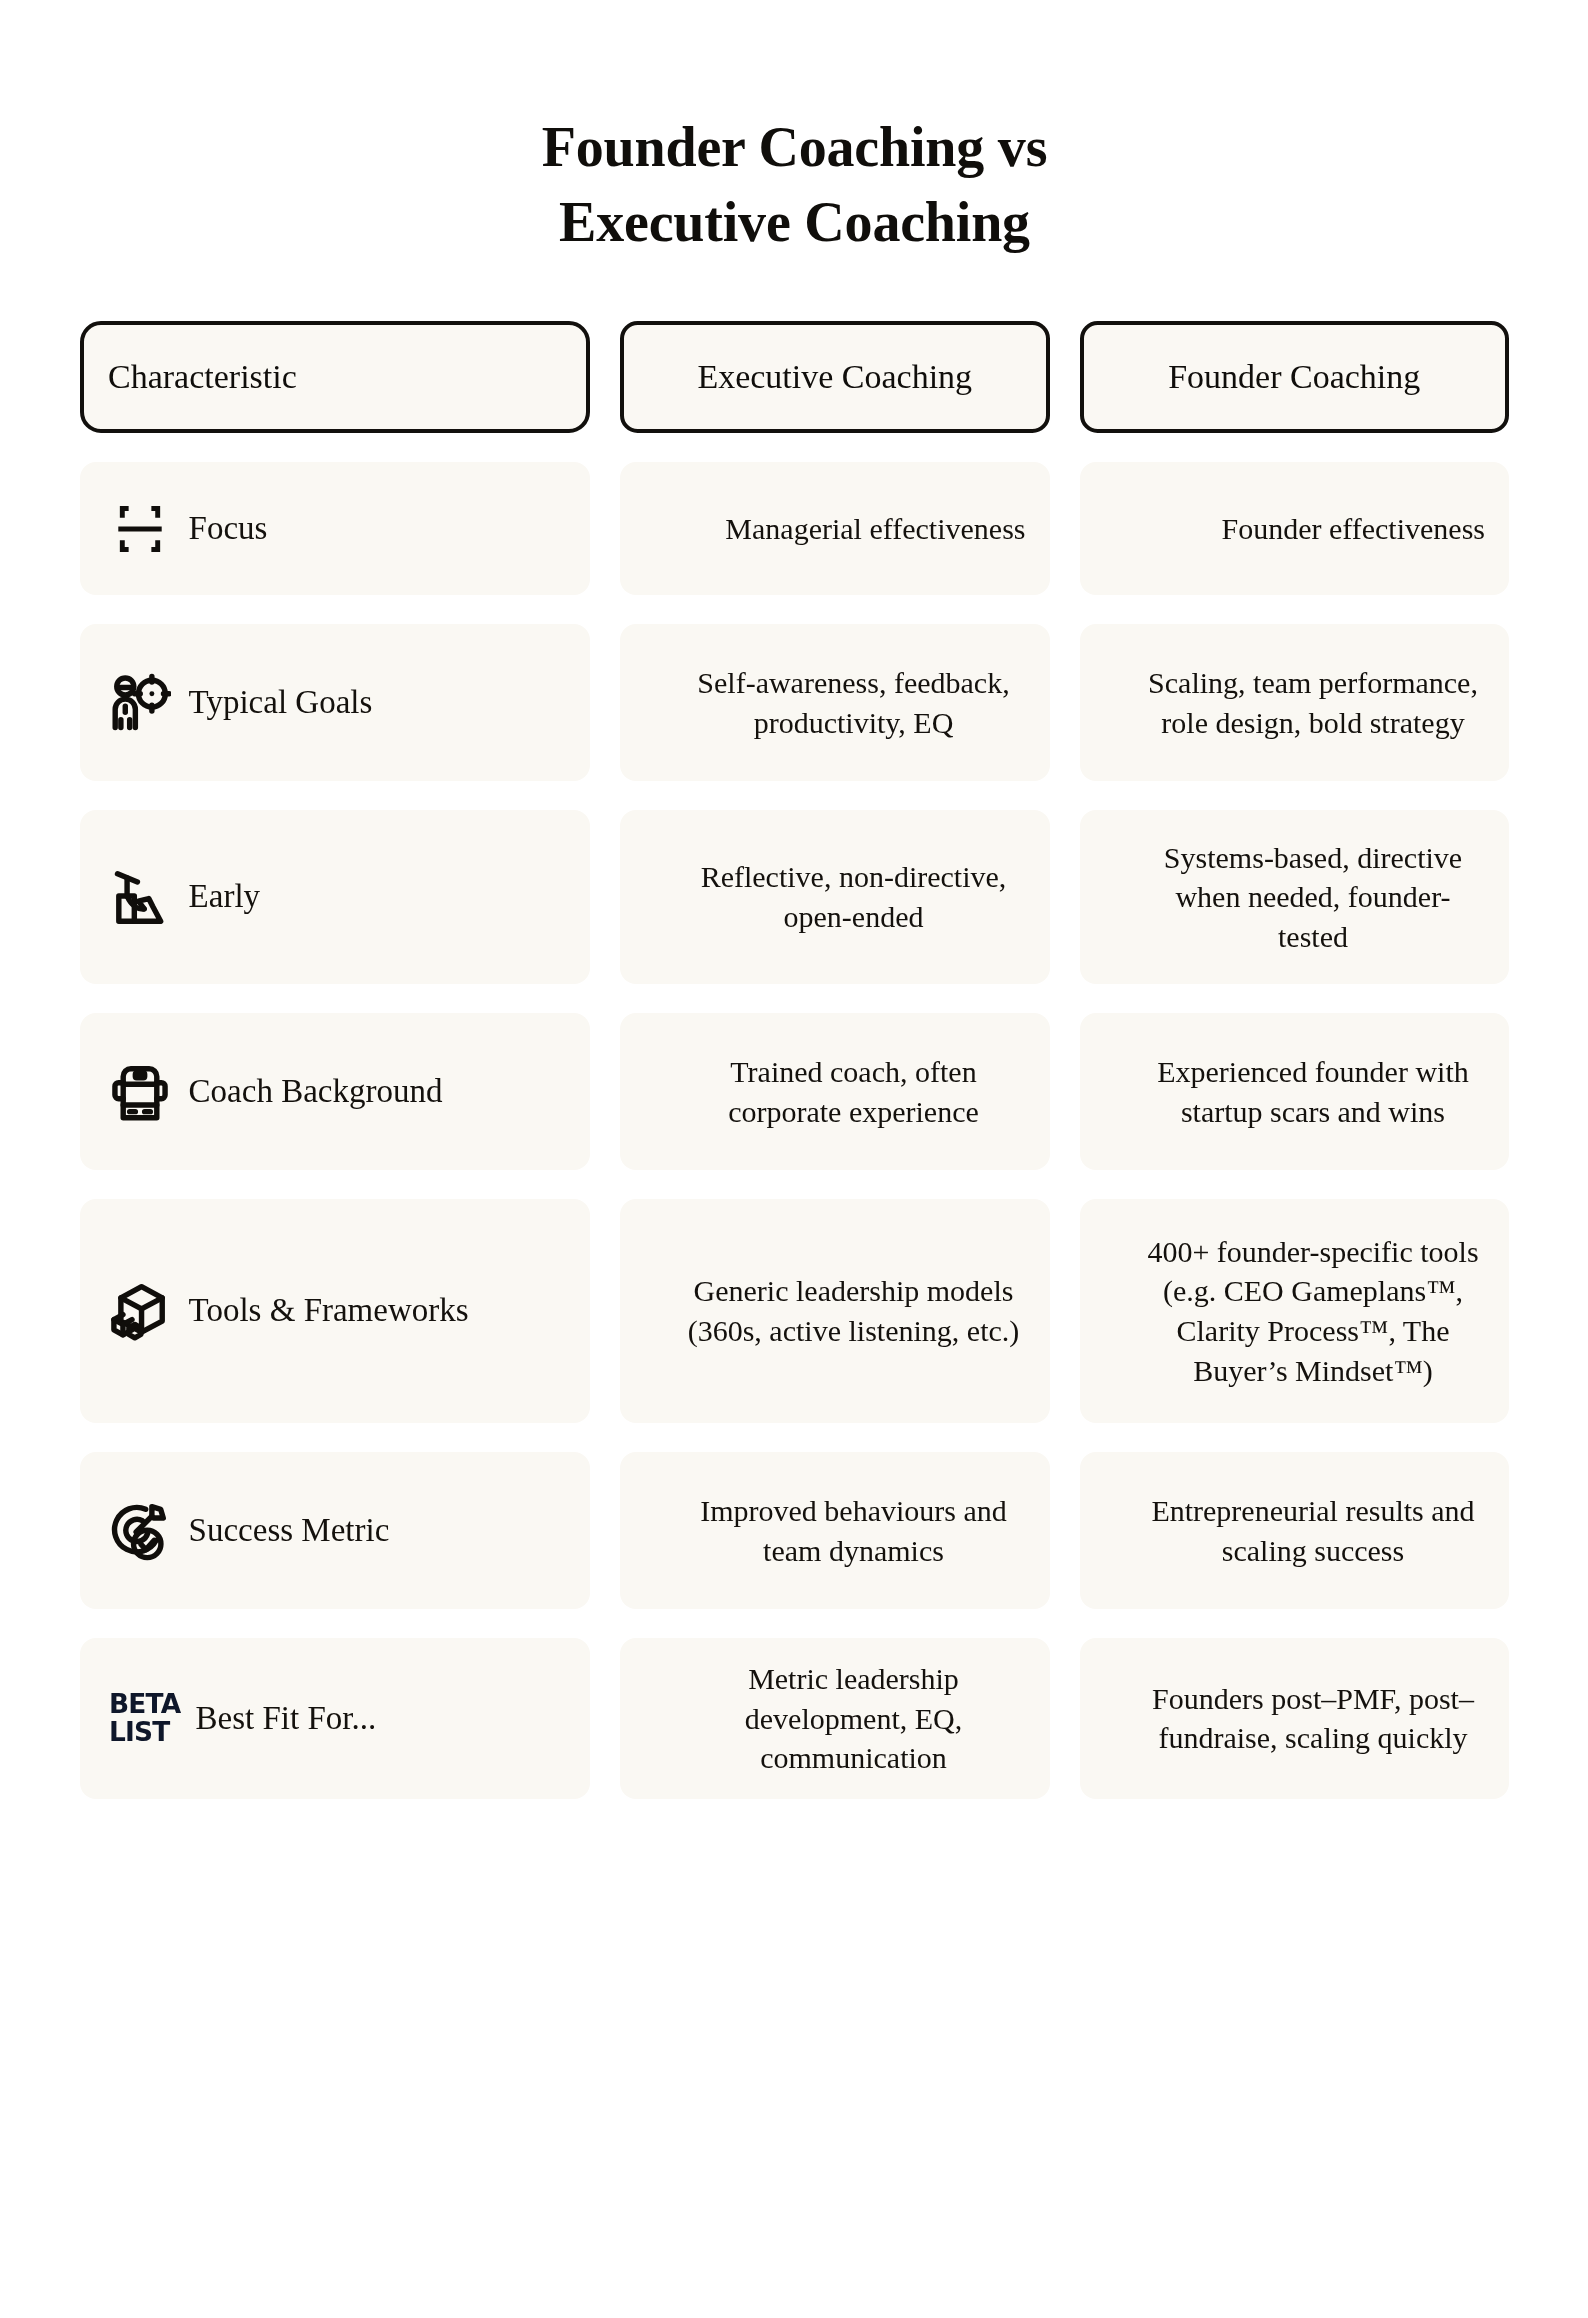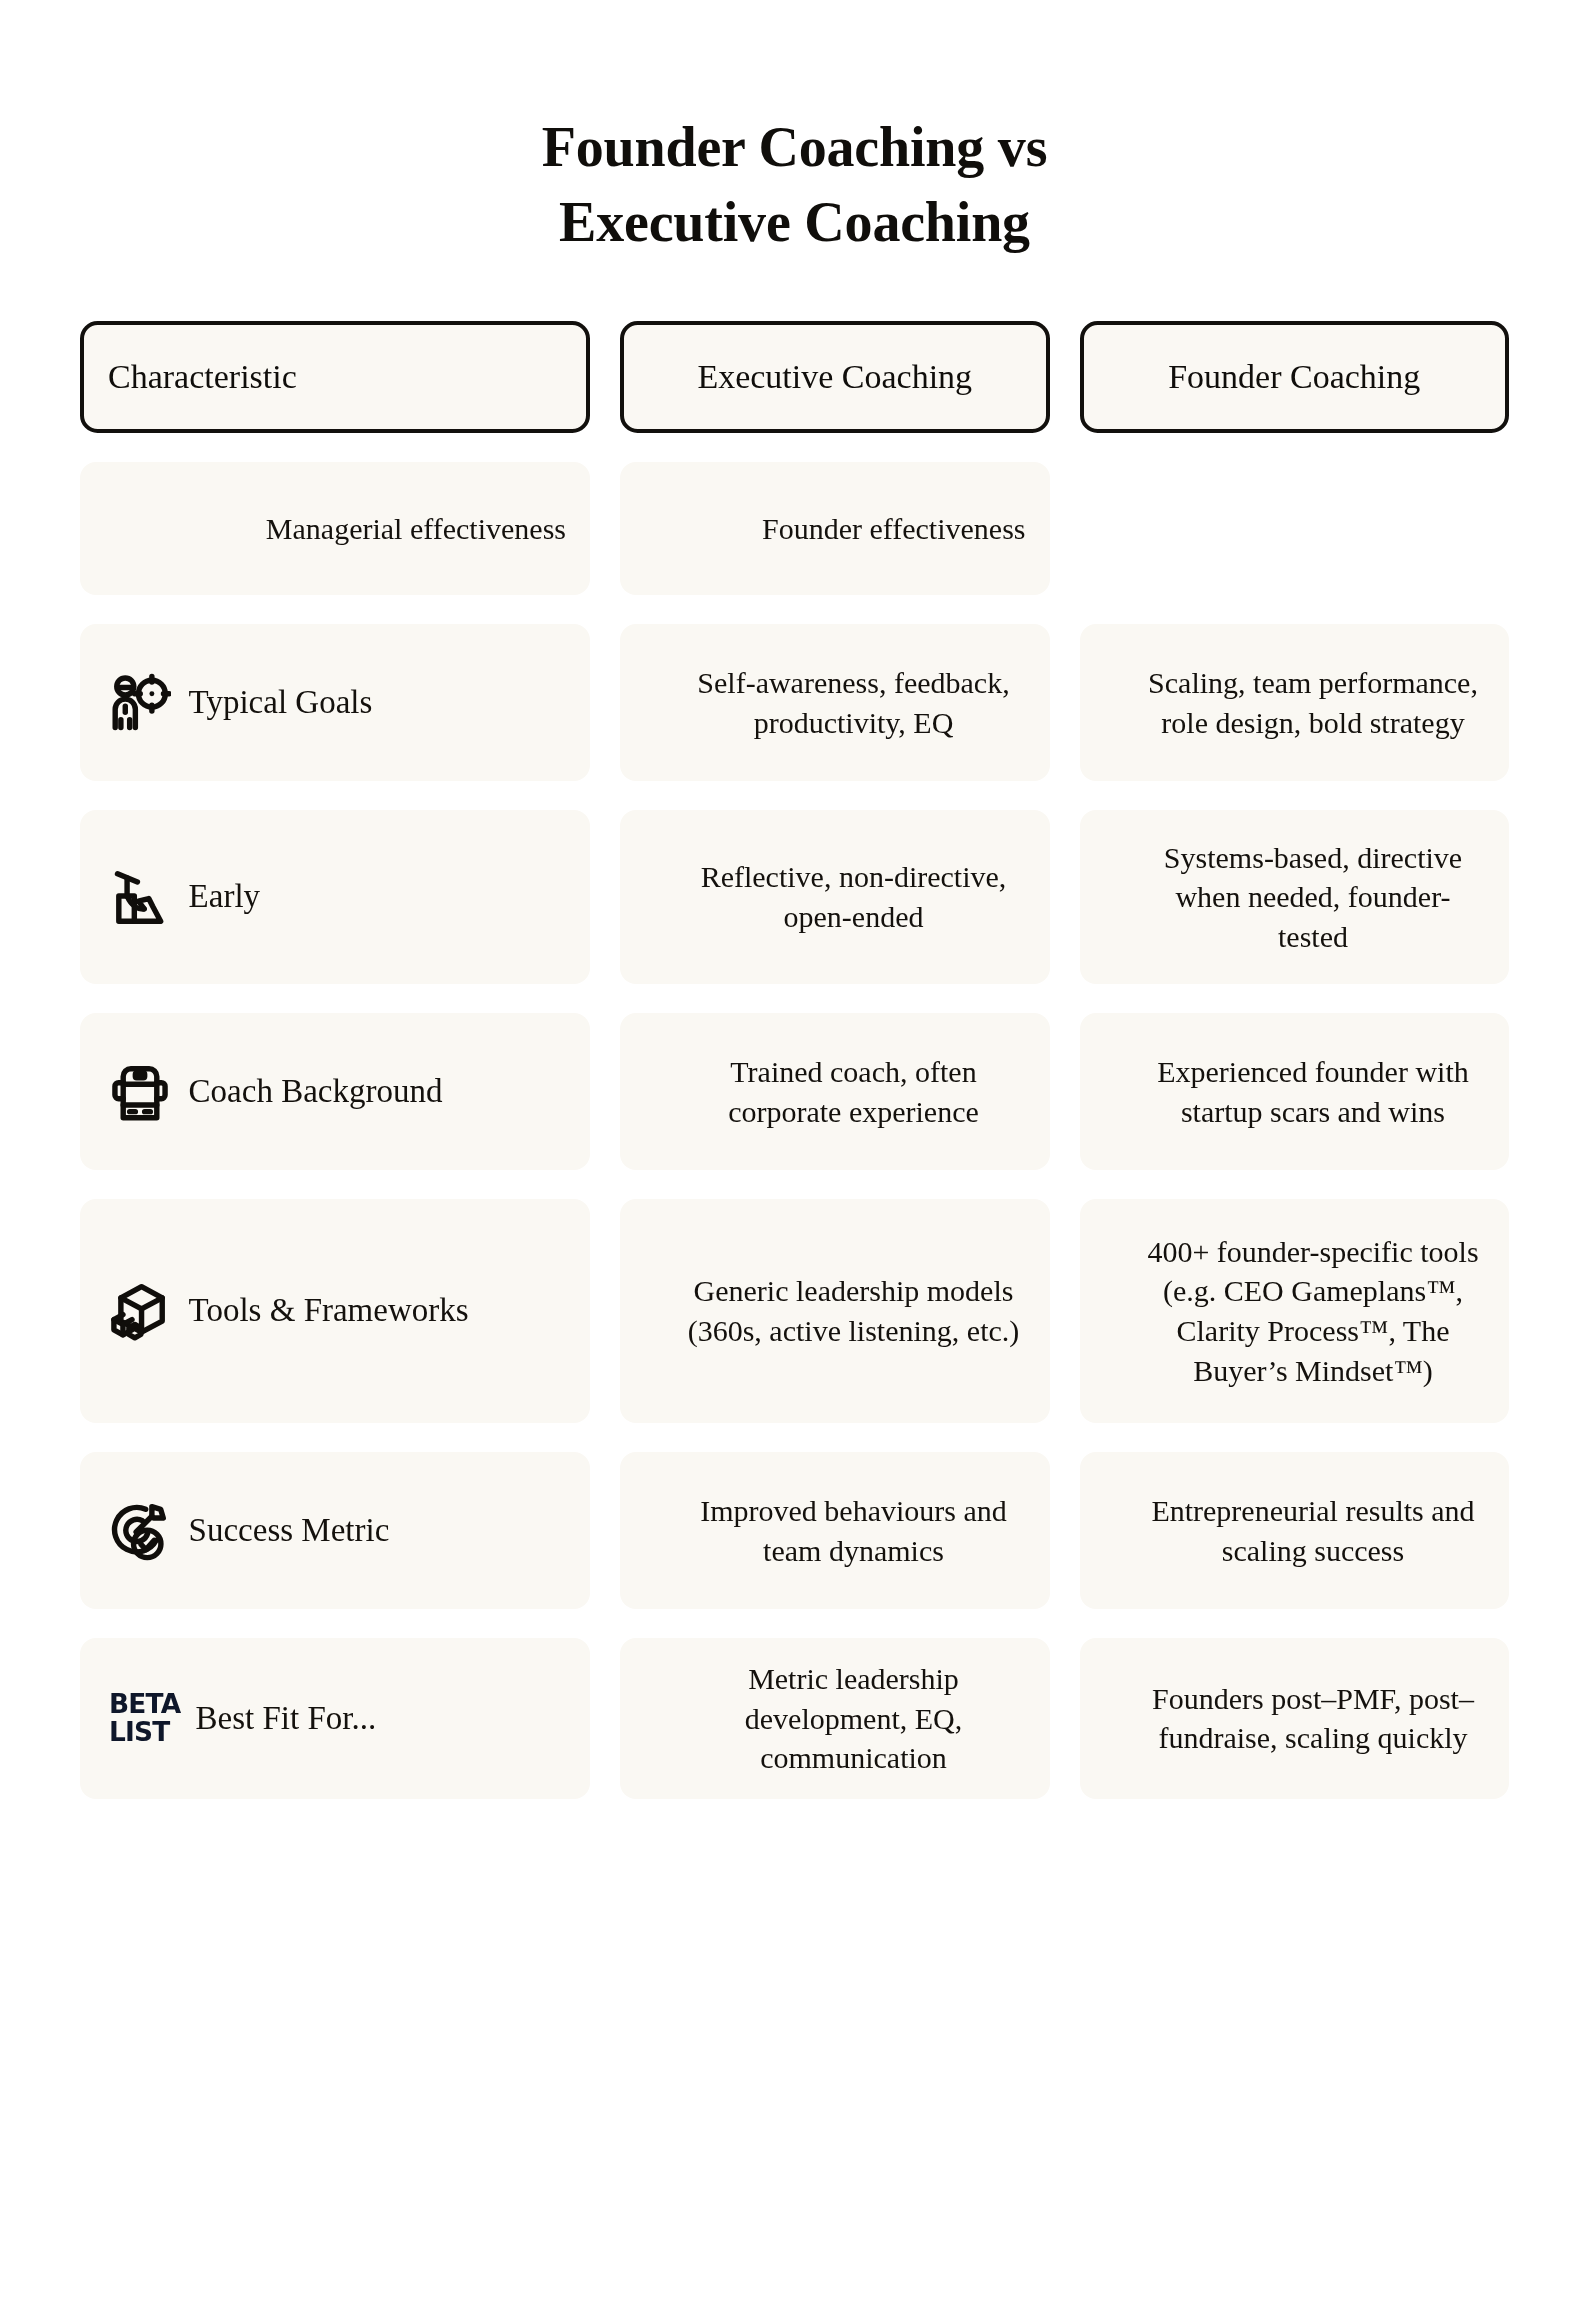--- a/index.html
+++ b/index.html
@@ -57,20 +57,21 @@
     border: 4px solid #12100d;
     border-radius: 17.6px;
     min-height: 112px;
     display: flex;
     align-items: center;
     padding: 8px 24px;
     box-sizing: border-box;
   }
   .row-header .cell-characteristic {
     justify-content: flex-start;
+    border-radius: 21px;
   }
   .row-header .cell-col {
     justify-content: center;
   }
   .header-text {
     font-size: 34px;
     font-weight: 400;
     line-height: 1.2;
     color: #100e0b;
   }
@@ -174,20 +175,32 @@
       </div>
       <div class="cell cell-col">
         <span class="header-text">Executive Coaching</span>
       </div>
       <div class="cell cell-col">
         <span class="header-text">Founder Coaching</span>
       </div>
     </div>
 
     <div class="row row-body h1">
+      <div class="cell cell-label">
+        <span class="icon">
+          <svg viewBox="0 0 24 24">
+            <path class="fill" d="M4.2 3.1h3.4v1.9H6.1v2.6H4.2z"></path>
+            <path class="fill" d="M19.8 3.1h-3.4v1.9h1.5v2.6h1.9z"></path>
+            <path class="fill" d="M4.2 20.9h3.4V19H6.1v-2.6H4.2z"></path>
+            <path class="fill" d="M19.8 20.9h-3.4V19h1.5v-2.6h1.9z"></path>
+            <path class="fill" d="M3.6 11.0h16.8v2.0H3.6z"></path>
+          </svg>
+        </span>
+        <span class="label-text">Focus</span>
+      </div>
       <div class="cell cell-value">
         <span class="value-text">Managerial effectiveness</span>
       </div>
       <div class="cell cell-value">
         <span class="value-text">Founder effectiveness</span>
       </div>
     </div>
 
     <div class="row row-body h2">
       <div class="cell cell-label">

